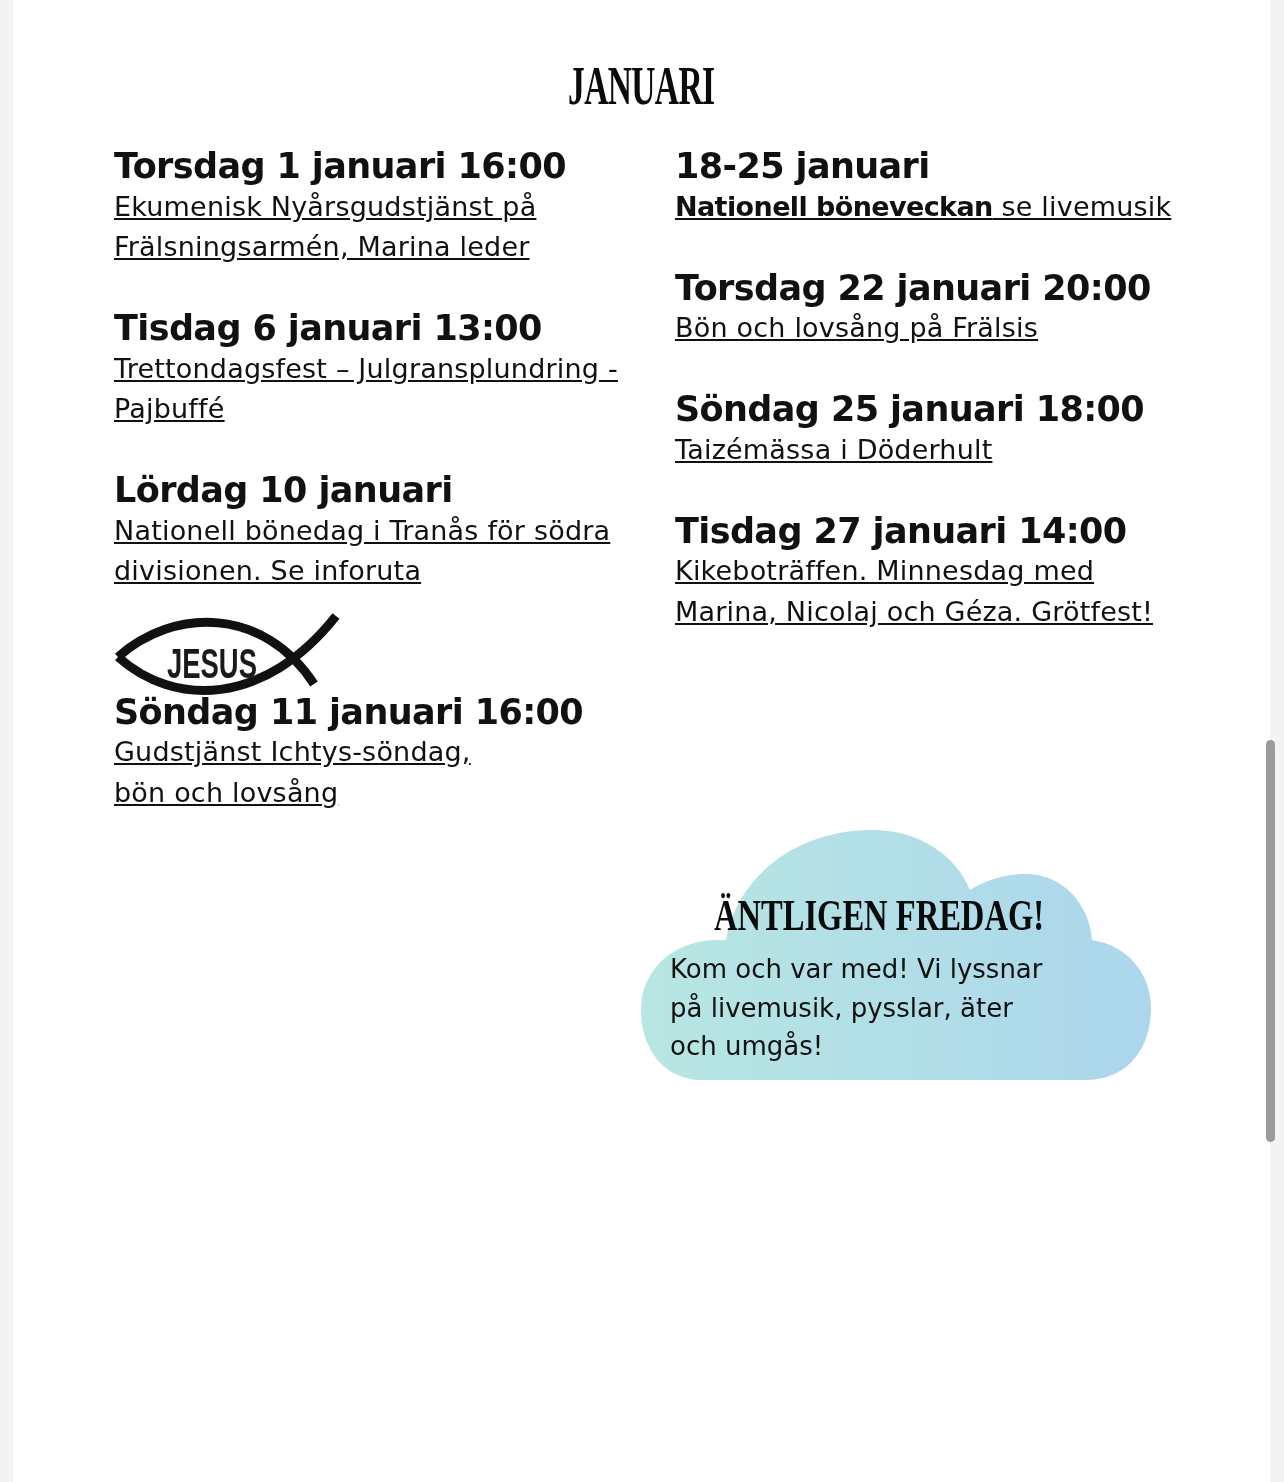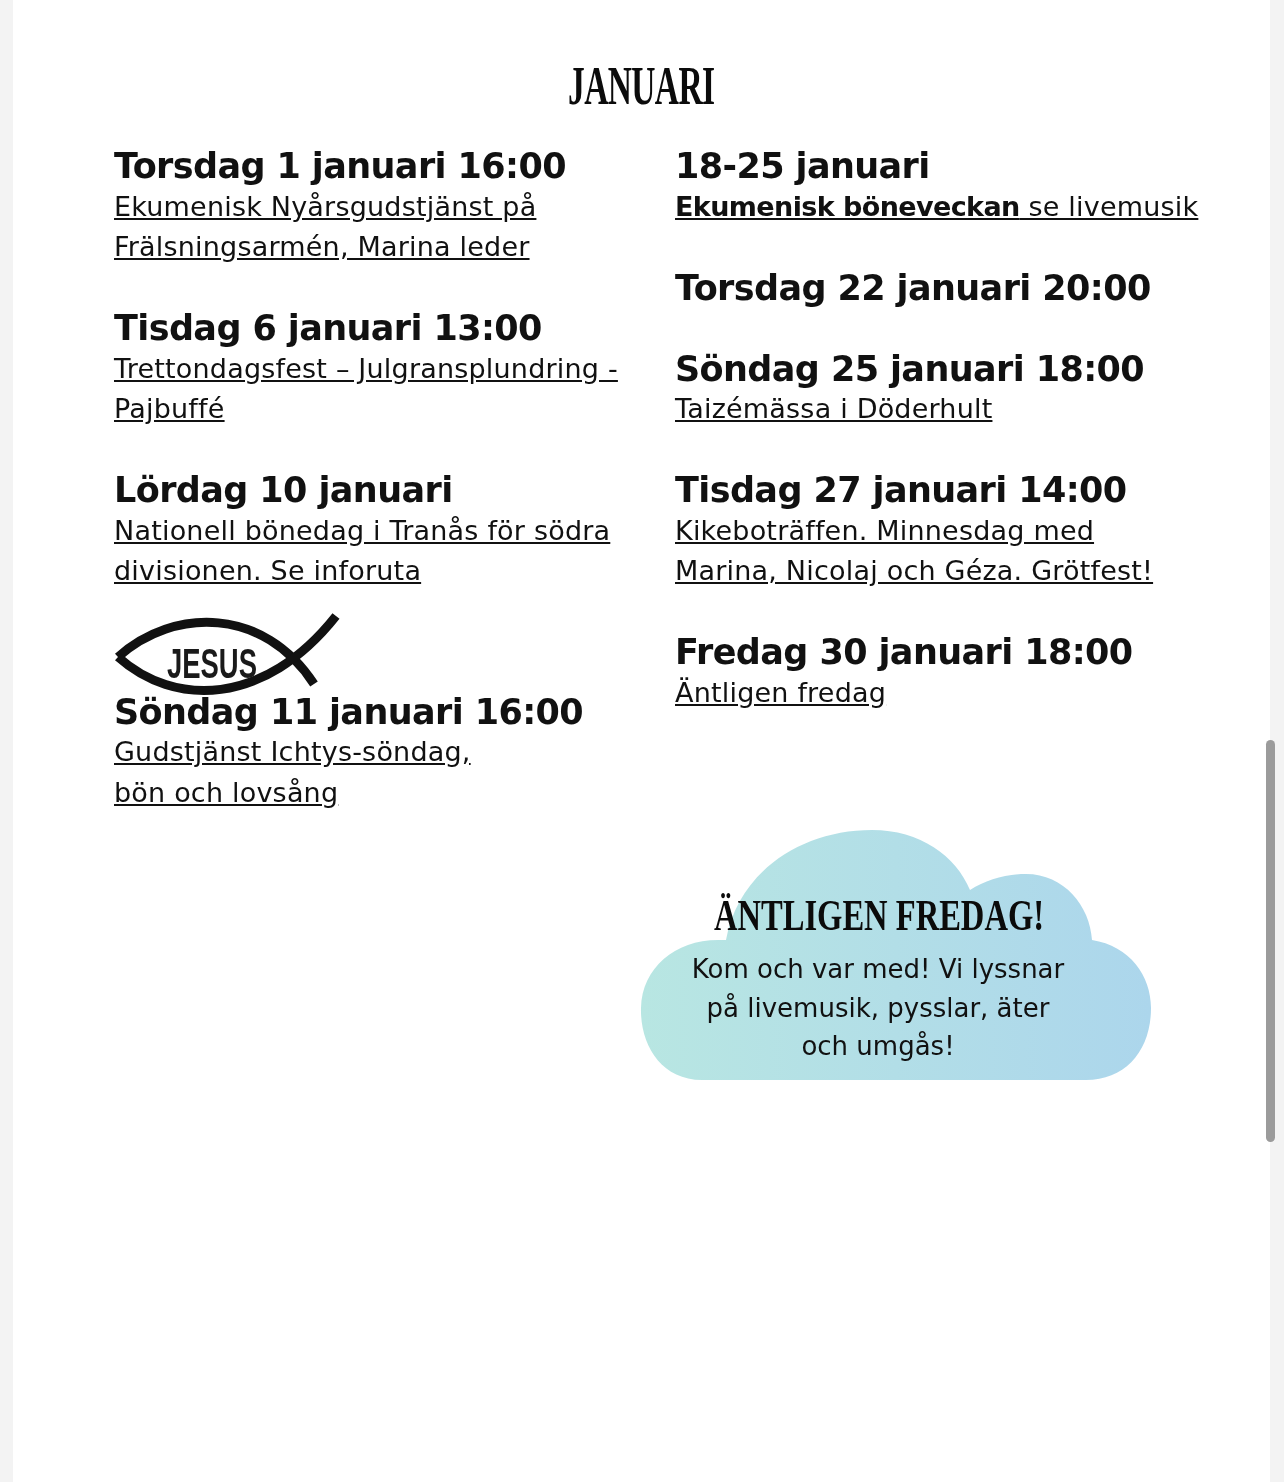--- a/index.html
+++ b/index.html
@@ -107,24 +107,23 @@
       font-weight: bold;
       font-size: 44px;
       line-height: 48px;
       transform: scaleX(0.74);
       transform-origin: 239px 0;
       color: #0b0b0b;
       white-space: nowrap;
     }
     .cloud-text {
       position: absolute;
-      left: 18px;
+      left: 30px;
       top: 122px;
       width: 440px;
-      text-align: center;
       font-size: 26px;
       line-height: 38.5px;
       color: #111;
       white-space: pre-line;
     }
   </style>
 </head>
 <body>
 
 <div class="page"></div>
@@ -159,37 +158,34 @@
   <div class="event" style="margin-top:-6px;">
     <span class="when">Söndag 11 januari 16:00</span>
     <span class="what">Gudstjänst Ichtys-söndag,
 bön och lovsång</span>
   </div>
 </div>
 
 <div class="col right">
   <div class="event">
     <span class="when">18-25 januari</span>
-    <span class="what"><b>Ekumenisk böneveckan</b><span> se livemusik</span></span>
+    <span class="what"><b>Nationell böneveckan</b><span> se livemusik</span></span>
   </div>
   <div class="event">
     <span class="when">Torsdag 22 januari 20:00</span>
+    <span class="what">Bön och lovsång på Frälsis</span>
   </div>
   <div class="event">
     <span class="when">Söndag 25 januari 18:00</span>
     <span class="what">Taizémässa i Döderhult</span>
   </div>
   <div class="event">
     <span class="when">Tisdag 27 januari 14:00</span>
     <span class="what">Kikeboträffen. Minnesdag med
 Marina, Nicolaj och Géza. Grötfest!</span>
-  </div>
-  <div class="event">
-    <span class="when">Fredag 30 januari 18:00</span>
-    <span class="what">Äntligen fredag</span>
   </div>
 </div>
 
 <div class="cloud-wrap">
   <svg width="512" height="254" viewBox="0 0 512 254" xmlns="http://www.w3.org/2000/svg">
     <defs>
       <linearGradient id="cloudGrad" x1="0" y1="0" x2="1" y2="0">
         <stop offset="0%" stop-color="#b8e6e2"></stop>
         <stop offset="100%" stop-color="#acd6ec"></stop>
       </linearGradient>

